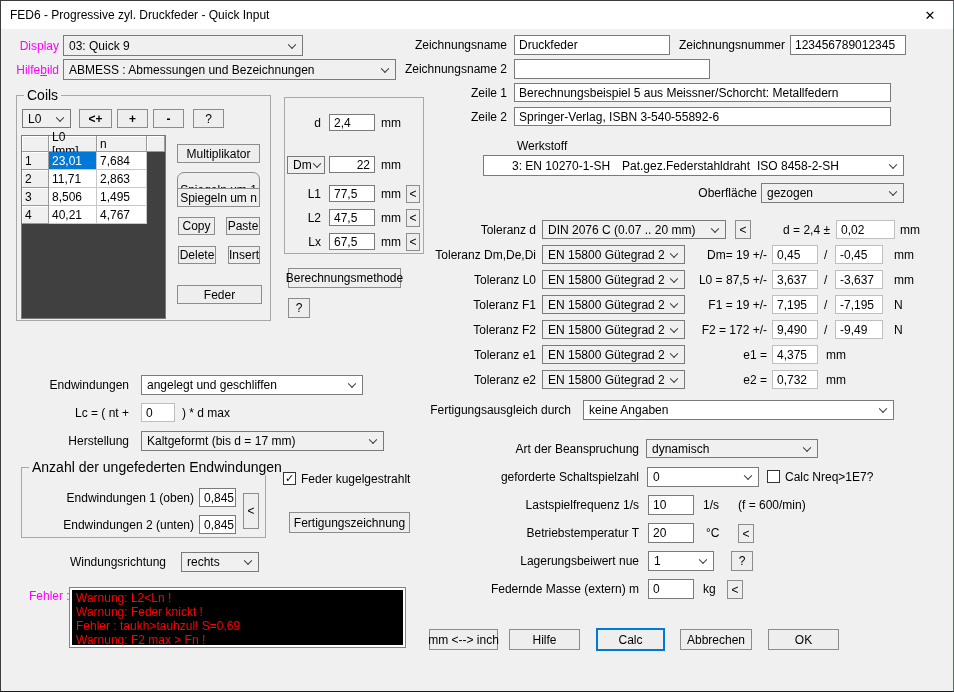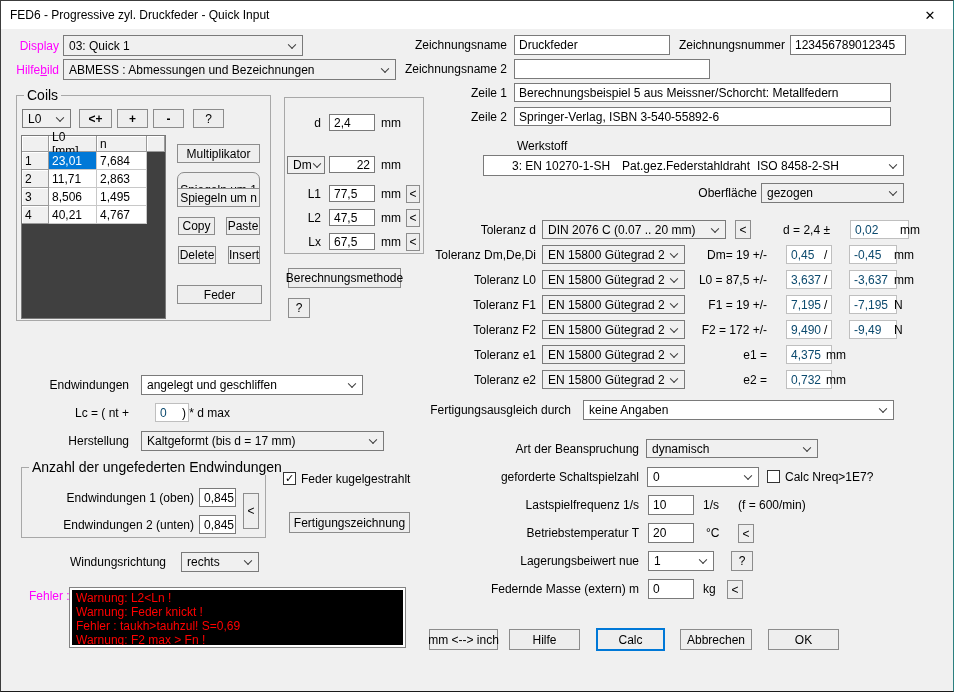--- a/index.html
+++ b/index.html
@@ -18,21 +18,21 @@
 
   .combo { position:absolute; background:#f0f0f0; border:1px solid #7a7a7a; font-size:12px;
            display:flex; align-items:center; padding:0 18px 0 5px; white-space:nowrap; overflow:hidden; }
   .combo.white { background:#ffffff; }
   .chev { position:absolute; right:7px; top:50%; width:6px; height:6px;
           border-right:1px solid #3c3c3c; border-bottom:1px solid #3c3c3c;
           transform:translateY(-70%) rotate(45deg); }
 
   .tb { position:absolute; background:#fff; border:1px solid #7a7a7a; font-size:12px;
         display:flex; align-items:center; padding:0 4px; white-space:nowrap; overflow:hidden; }
-  .tb.dis { color:#0c4a6e; border-color:#bfbfbf;margin-left:14px; }
+  .tb.dis { color:#000000; border-color:#bfbfbf; }
 
   .btn { position:absolute; background:#eeeeee; border:1px solid #8c8c8c; font-size:12px;
          display:flex; align-items:center; justify-content:center; white-space:nowrap; }
   .btn.b { font-weight:bold; }
   .btn.focus { border:2px solid #0078d7; }
 
   .group { position:absolute; border:1px solid #a8a8a8; }
   .group .legend { position:absolute; top:-8px; left:7px; background:#f0f0f0; padding:0 3px;
                    font-size:14px; line-height:15px; white-space:nowrap; }
 
@@ -62,21 +62,21 @@
 
 <div class="win">
 
   <div class="titlebar">
     <span class="title">FED6 - Progressive zyl. Druckfeder - Quick Input</span>
     <span class="closebox">✕</span>
   </div>
 
   <span class="lbl r mag" style="left:12px;top:34px;width:46px;height:21px;">Display</span>
   <div class="combo" style="left:62px;top:34px;width:240px;height:21px;">
-    <span>03: Quick 1</span>
+    <span>03: Quick 9</span>
     <span class="chev"></span>
   </div>
   <span class="lbl r mag" style="left:12px;top:58px;width:46px;height:21px;">
       <span>Hilfe</span>
       <span class="accel">b</span>
       <span>ild</span>
     </span>
   <div class="combo" style="left:62px;top:58px;width:333px;height:21px;">
     <span>ABMESS  : Abmessungen und Bezeichnungen</span>
     <span class="chev"></span>

